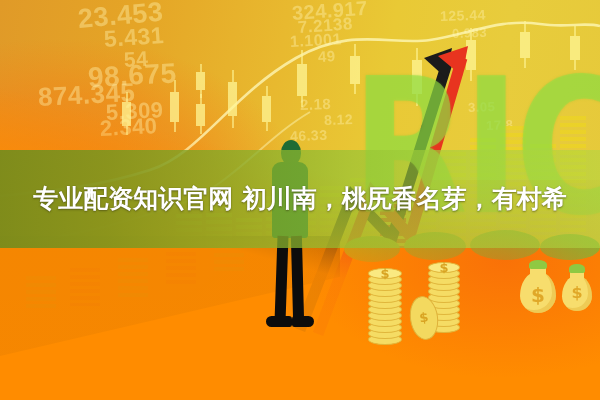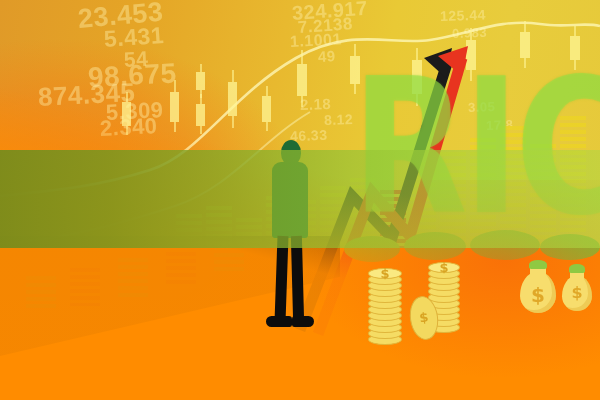--- a/index.html
+++ b/index.html
@@ -364,15 +364,16 @@
         <div class="body"></div>
         <div class="neck"></div>
         <div class="tie"></div>
         <div class="sym">$</div>
       </div>
     </div>
 
   <div class="greenband"></div>
 
   <div class="headline">
+    <div class="hl">专业配资知识官网 初川南，桃尻香名芽，有村希</div>
   </div>
 
 </div>
 
 </body></html>

